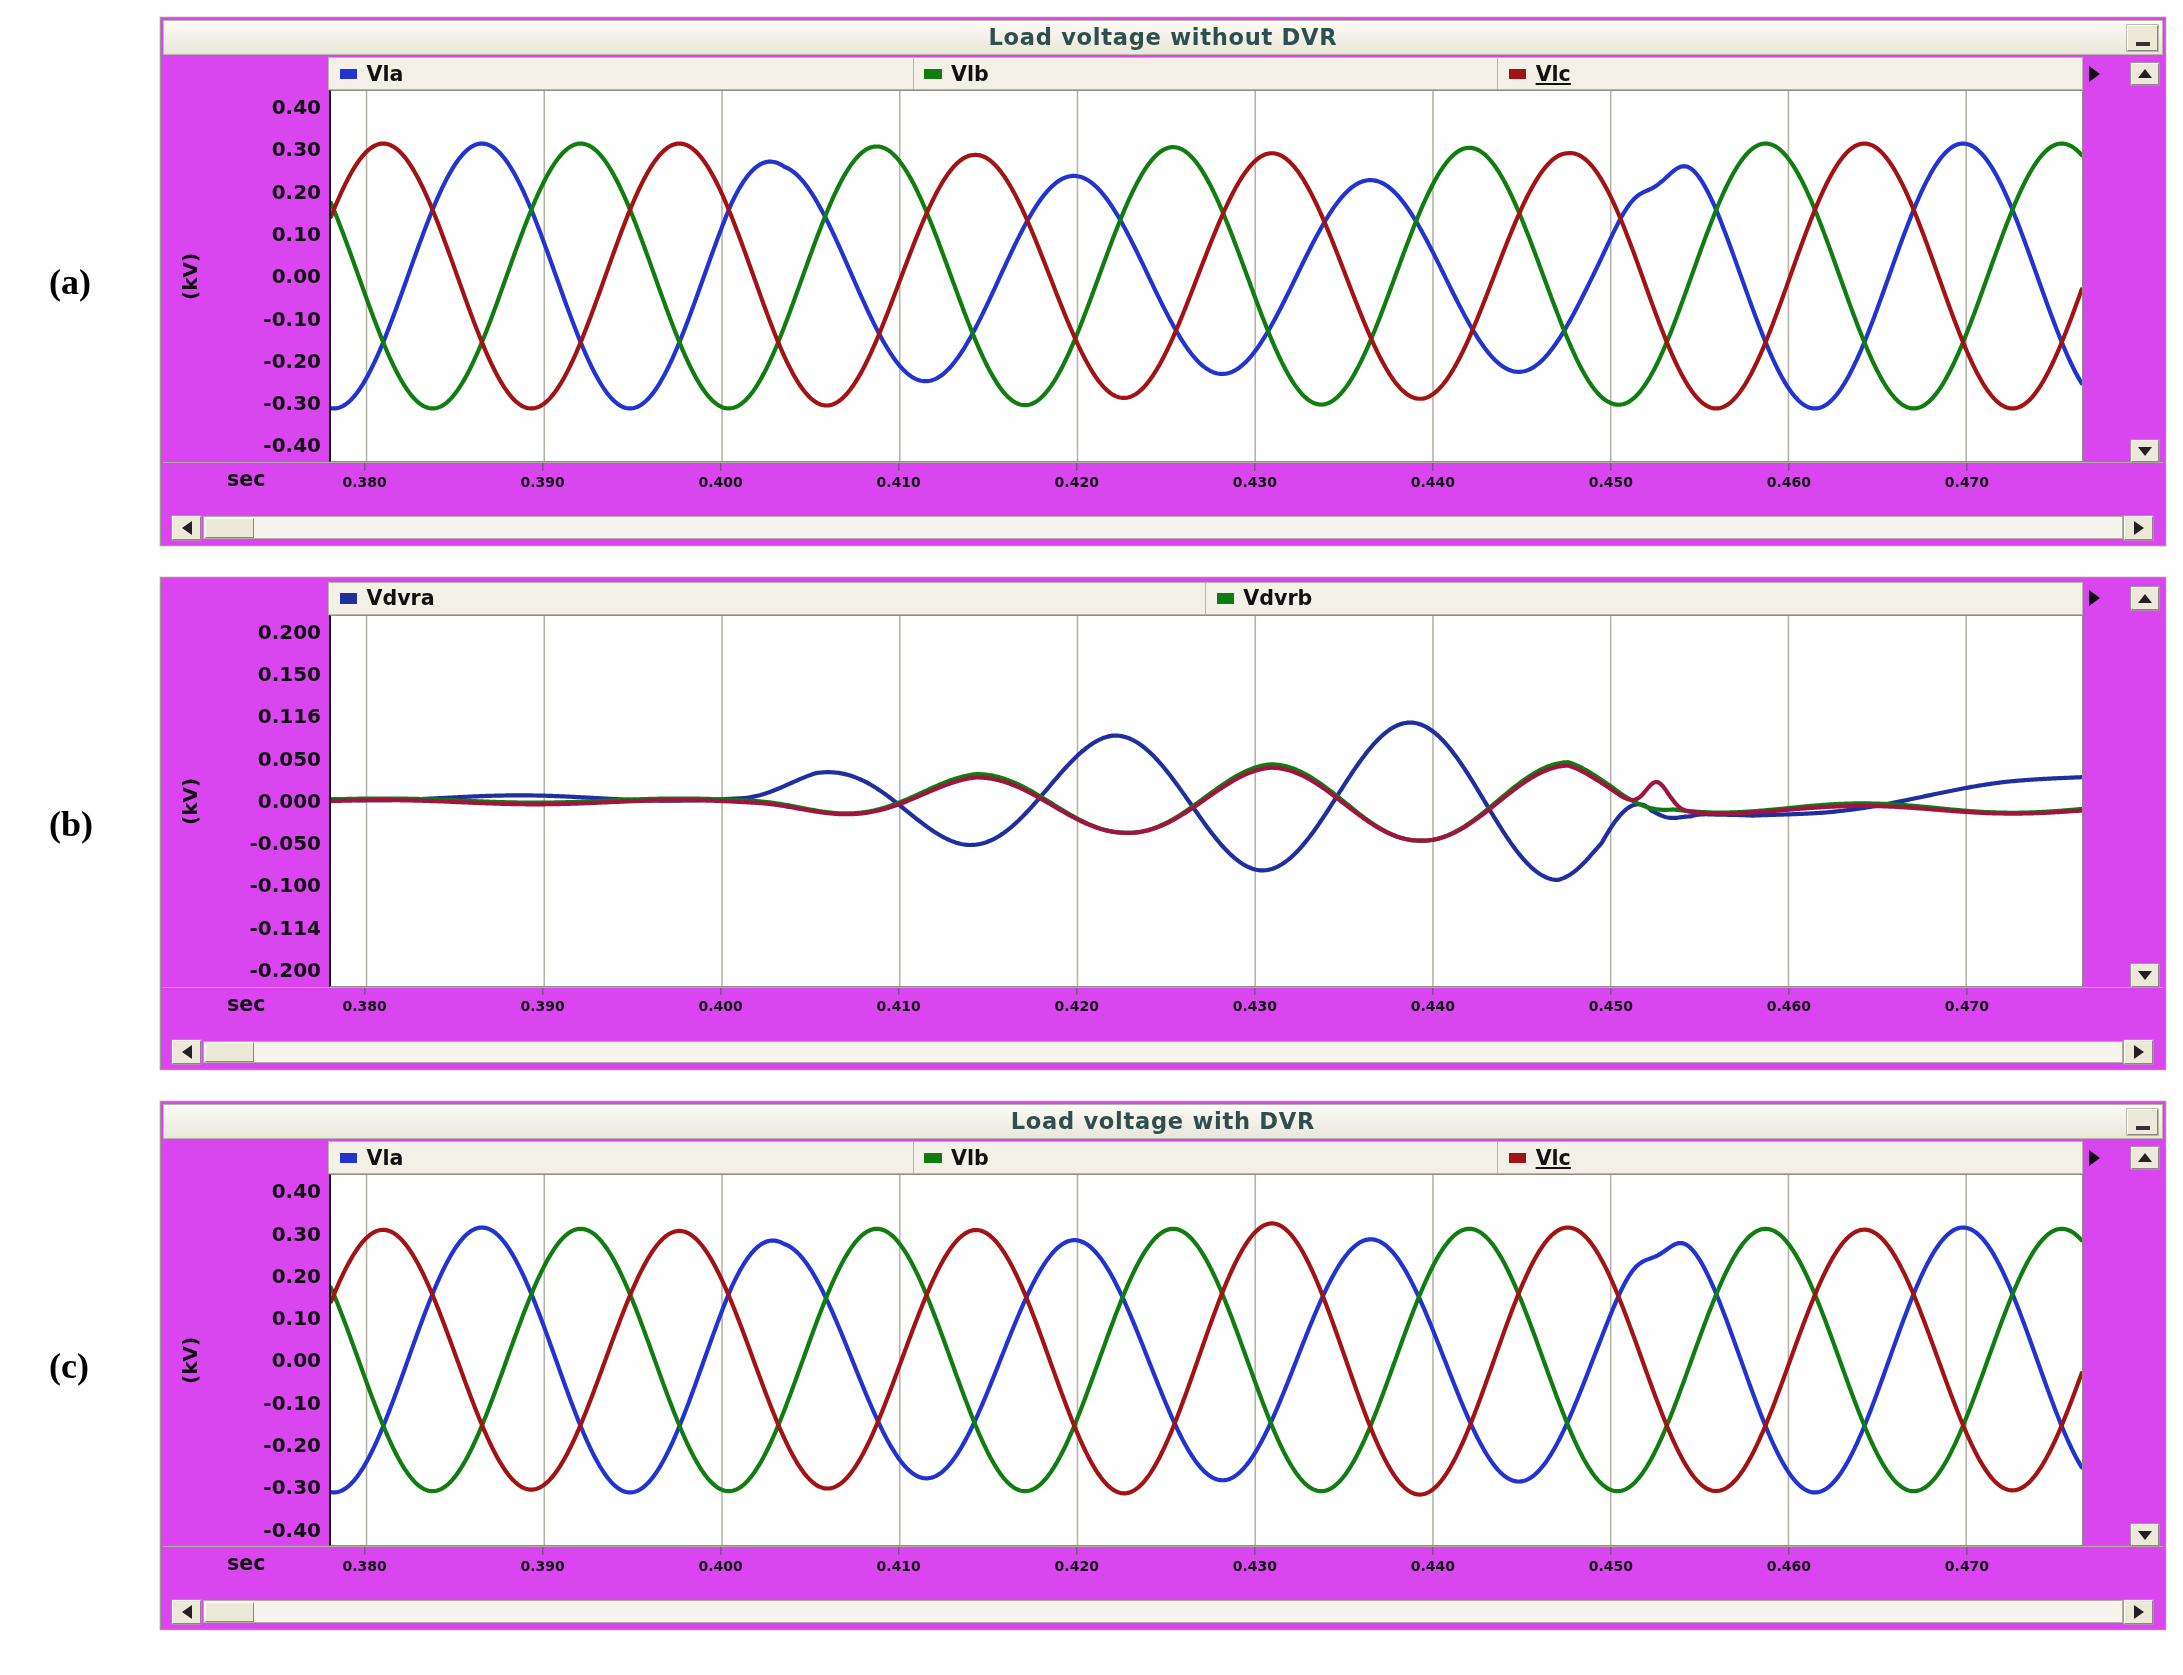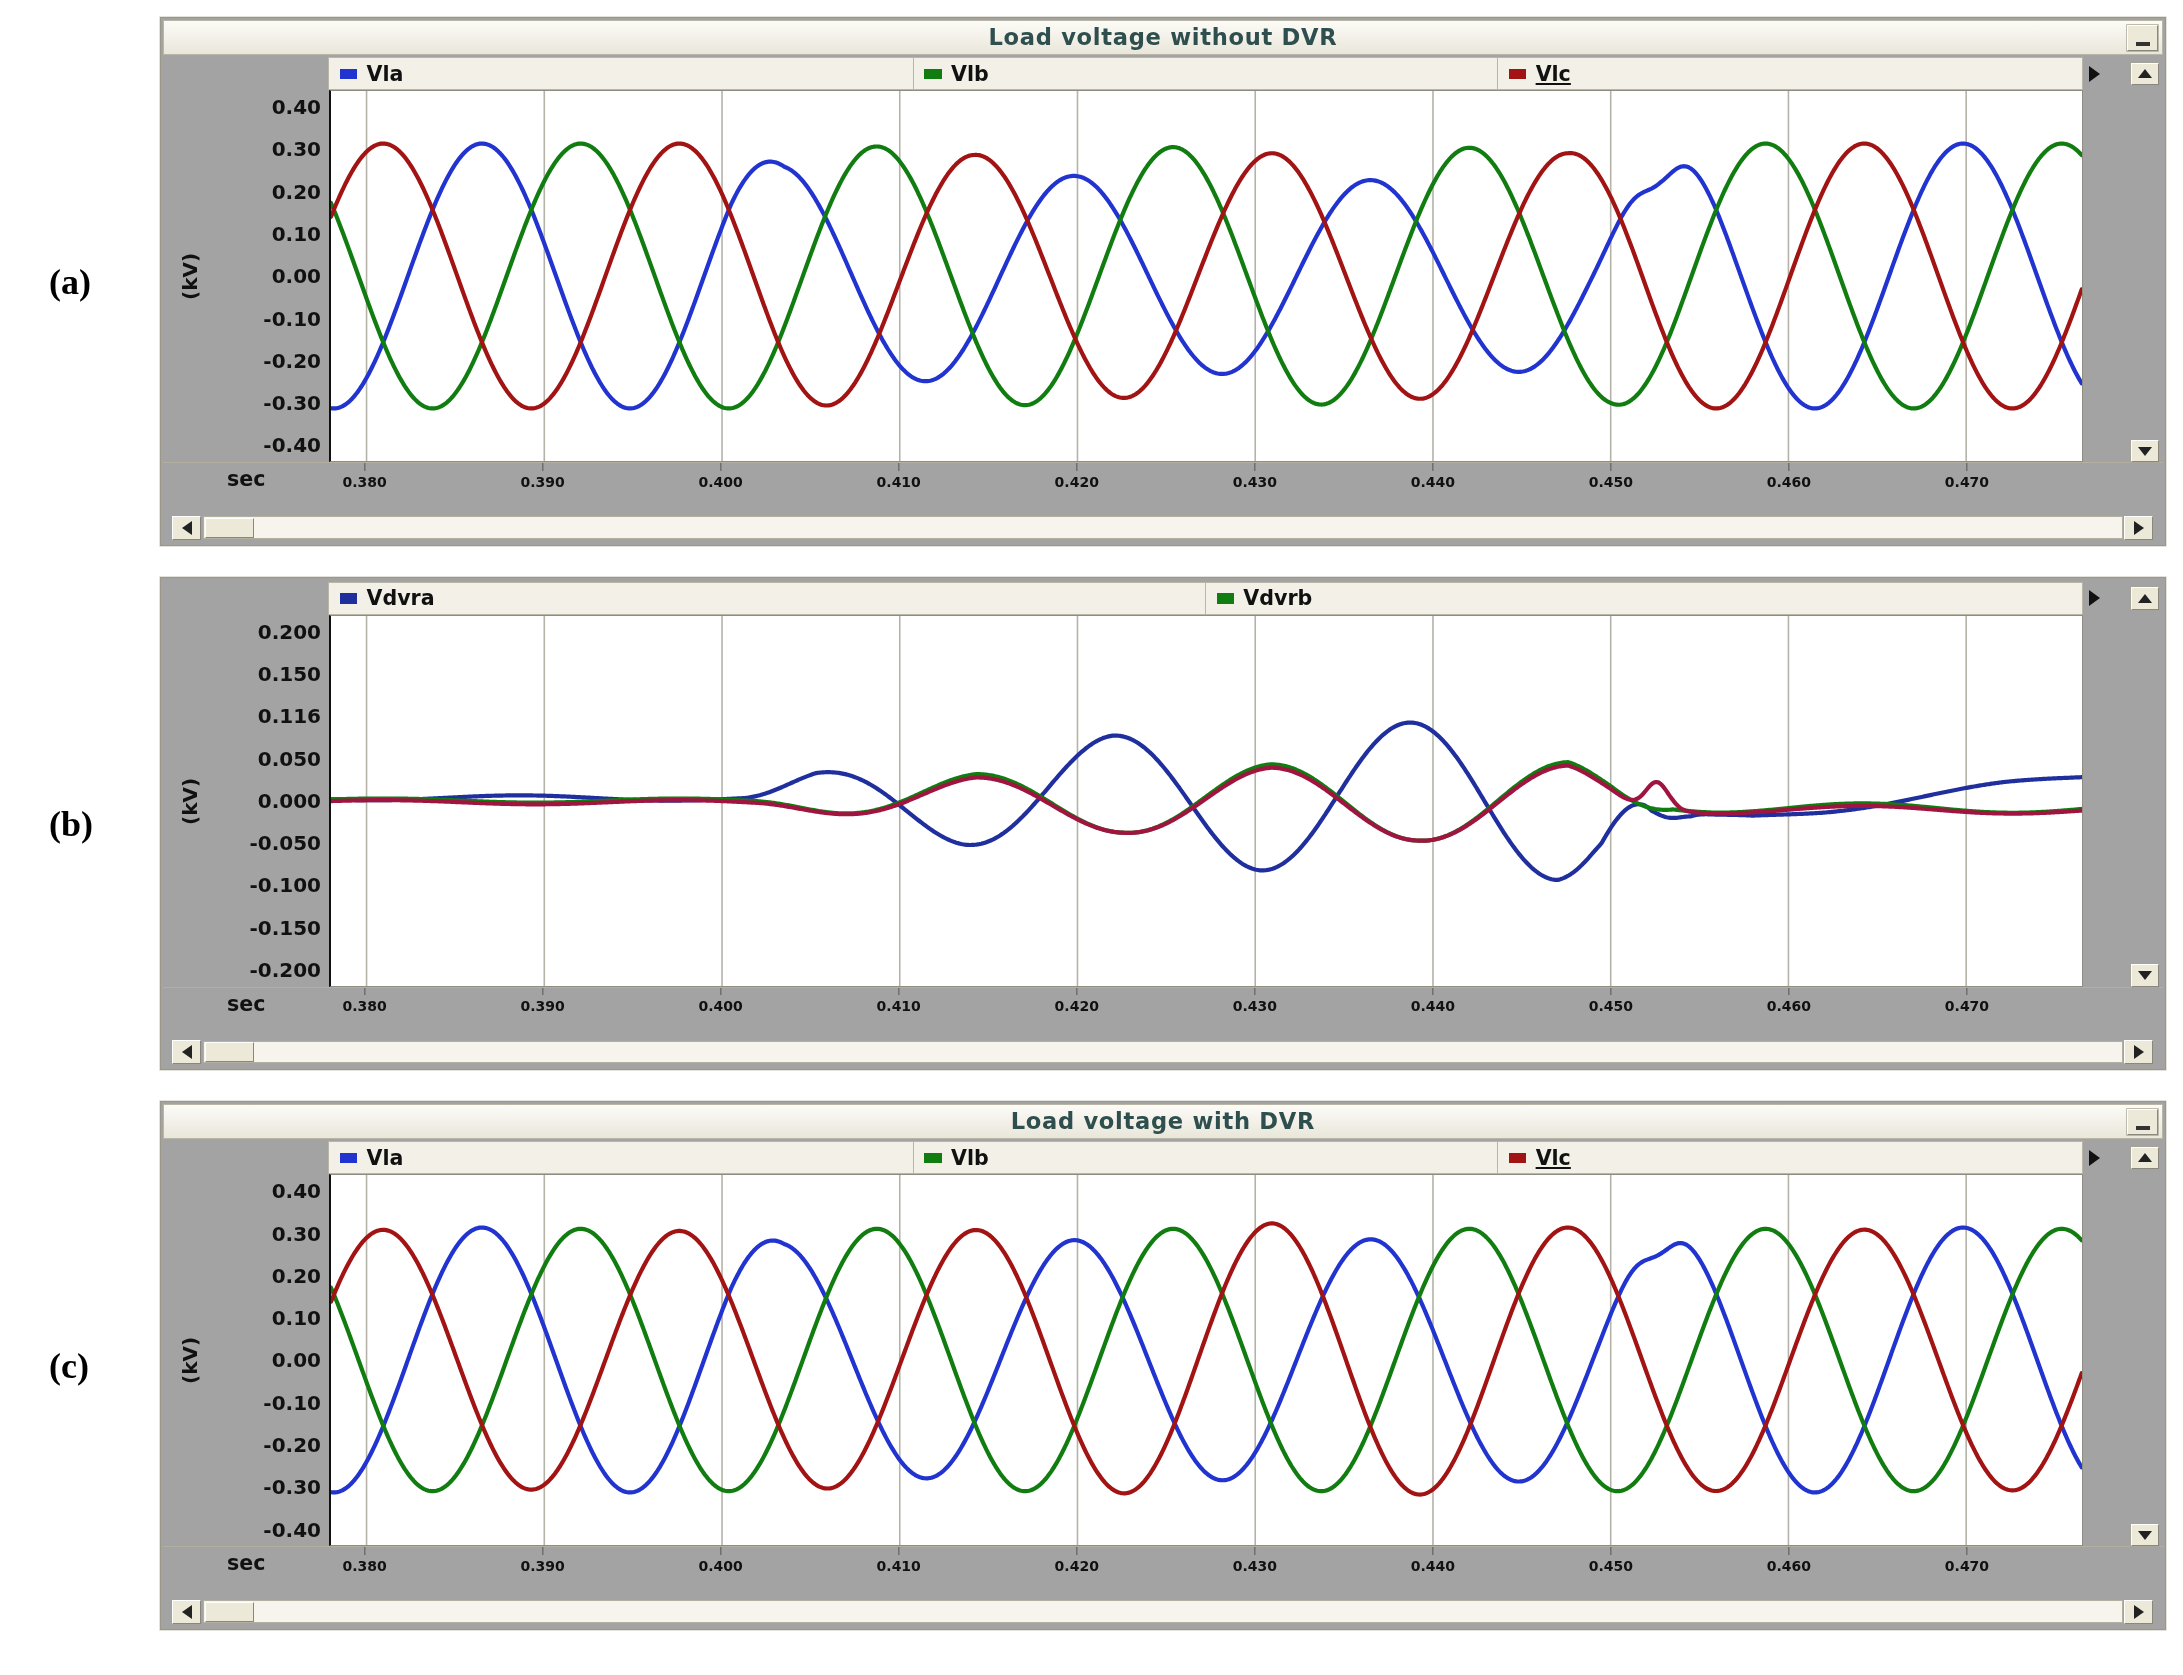--- a/index.html
+++ b/index.html
@@ -9,21 +9,21 @@
     font-family: "DejaVu Sans", "Liberation Sans", sans-serif;
     padding: 17.3px 17.3px 6.7px 24px;
   }
   .panel { display:flex; margin-bottom: 31px; }
   .panel-label {
     width: 136px; display:flex; align-items:center; justify-content:flex-start;
     padding-left: 25px;
     font-family: "Liberation Serif", serif; font-weight: bold; font-size: 36px; color:#000;
   }
   .frame {
-    flex:1; background:#a3a3a3; border:1.3px solid #9b988a; box-shadow: 0 0 0 0.7px #d9d6c9;
+    flex:1; background:#d946ef; border:1.3px solid #9b988a; box-shadow: 0 0 0 0.7px #d9d6c9;
     padding: 2px 2px 2.7px 2px;
   }
   
   .titlebar {
     position:relative; height:35px;
     background: linear-gradient(#fcfbf7, #e9e6da);
     border:0.7px solid #b9b6a8;
     text-align:center;
   }
   .title {
@@ -235,21 +235,21 @@
       <div class="plotrow">
         <div class="kv">(kV)</div>
         <div class="yticks">
             <span class="ytick" style="top: 4.54545%;">0.200</span>
             <span class="ytick" style="top: 15.9091%;">0.150</span>
             <span class="ytick" style="top: 27.2727%;">0.116</span>
             <span class="ytick" style="top: 38.6364%;">0.050</span>
             <span class="ytick" style="top: 50%;">0.000</span>
             <span class="ytick" style="top: 61.3636%;">-0.050</span>
             <span class="ytick" style="top: 72.7273%;">-0.100</span>
-            <span class="ytick" style="top: 84.0909%;">-0.150</span>
+            <span class="ytick" style="top: 84.0909%;">-0.114</span>
             <span class="ytick" style="top: 95.4545%;">-0.200</span>
           </div>
         <div class="plot">
           <svg viewBox="0 0 1000 500" preserveAspectRatio="none">
               <line x1="20.304568527918804" x2="20.304568527918804" y1="0" y2="500" class="grid" vector-effect="non-scaling-stroke"></line>
               <line x1="121.82741116751284" x2="121.82741116751284" y1="0" y2="500" class="grid" vector-effect="non-scaling-stroke"></line>
               <line x1="223.35025380710684" x2="223.35025380710684" y1="0" y2="500" class="grid" vector-effect="non-scaling-stroke"></line>
               <line x1="324.8730964467003" x2="324.8730964467003" y1="0" y2="500" class="grid" vector-effect="non-scaling-stroke"></line>
               <line x1="426.39593908629433" x2="426.39593908629433" y1="0" y2="500" class="grid" vector-effect="non-scaling-stroke"></line>
               <line x1="527.9187817258884" x2="527.9187817258884" y1="0" y2="500" class="grid" vector-effect="non-scaling-stroke"></line>

